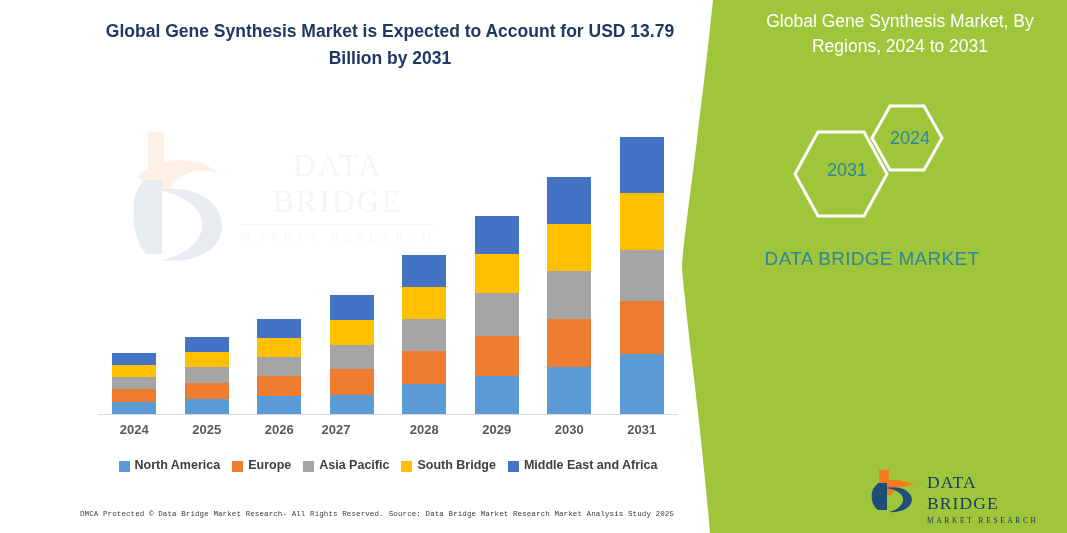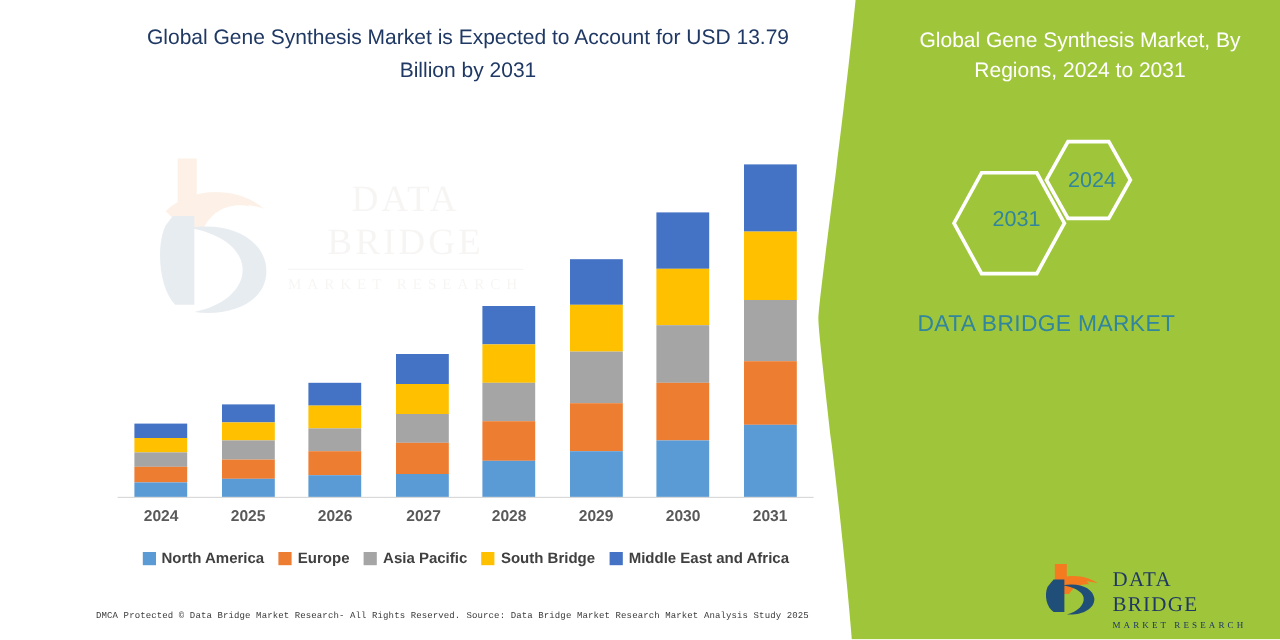--- a/index.html
+++ b/index.html
@@ -12,21 +12,21 @@
   }
 
   
   #green-panel{
     position:absolute;top:0;right:0;width:390px;height:533px;
     pointer-events:none;
   }
   #green-panel svg{display:block;width:390px;height:533px;}
 
   .panel-content{
-    position:absolute;top:12px;right:0;width:390px;height:440px;
+    position:absolute;top:0;right:0;width:390px;height:440px;
   }
   #panel-title{
     position:absolute;top:9px;left:68px;width:310px;
     color:#ffffff;font-size:17.5px;line-height:25px;
     text-align:center;font-weight:400;
   }
 
   #hex-group{position:absolute;top:98px;left:105px;width:200px;height:135px;}
   .hex-label{
     position:absolute;color:#31859c;font-weight:400;
@@ -52,21 +52,21 @@
     font-family:"Liberation Serif",serif;
   }
   #panel-logo .logo-text .l2{
     font-size:7.5px;color:#1f3864;letter-spacing:2.6px;margin-top:2px;
     font-family:"Liberation Serif",serif;
   }
 
   
   #chart-title{
     position:absolute;top:18px;left:100px;width:580px;
-    text-align:center;color:#1f3864;font-size:17.5px;line-height:27px;
+    text-align:center;color:#1f3864;font-size:17.5px;line-height:27px;font-weight:bold;
   }
 
   #watermark{
     position:absolute;left:130px;top:128px;width:300px;height:190px;
     opacity:.10;pointer-events:none;
   }
   #watermark .wm-text{
     position:absolute;left:108px;top:20px;width:200px;text-align:center;
     color:#b9a69b;
   }
@@ -91,21 +91,21 @@
   }
   .x-label{
     position:absolute;width:72px;text-align:center;
     font-size:13px;font-weight:bold;color:#595959;
   }
 
   #legend{
     position:absolute;left:98px;top:455px;width:580px;height:20px;
     display:flex;justify-content:center;align-items:center;gap:12px;
   }
-  .legend-item{display:flex;align-items:center;gap:5px;}
+  .legend-item{display:flex;align-items:flex-end;gap:5px;}
   .legend-swatch{width:11px;height:11px;display:block;}
   .legend-text{font-size:12.5px;font-weight:bold;color:#404040;white-space:nowrap;}
 
   #footer{
     position:absolute;left:80px;top:506px;width:600px;height:16px;
     display:flex;justify-content:space-between;align-items:center;
   }
   .footer-text{
     font-size:7.5px;color:#3b3b3b;font-family:Liberation Mono, monospace;
     letter-spacing:.1px;white-space:nowrap;
@@ -223,21 +223,21 @@
       <span class="seg" style="background: rgb(165, 165, 165); height: 51px;"></span>
       <span class="seg" style="background: rgb(237, 125, 49); height: 53px;"></span>
       <span class="seg" style="background: rgb(91, 155, 213); height: 61px;"></span>
     </div>
   </div>
 <div id="axis-line"></div>
 <div id="x-labels">
     <div class="x-label" style="left: 0.25px;">2024</div>
     <div class="x-label" style="left: 72.75px;">2025</div>
     <div class="x-label" style="left: 145.25px;">2026</div>
-    <div class="x-label" style="left: 219px;">2027</div>
+    <div class="x-label" style="left: 202px;">2027</div>
     <div class="x-label" style="left: 290.25px;">2028</div>
     <div class="x-label" style="left: 362.75px;">2029</div>
     <div class="x-label" style="left: 435.25px;">2030</div>
     <div class="x-label" style="left: 507.75px;">2031</div>
   </div>
 <div id="legend">
     <div class="legend-item">
       <span class="legend-swatch" style="background: rgb(91, 155, 213);"></span>
       <span class="legend-text">North America</span>
     </div>

